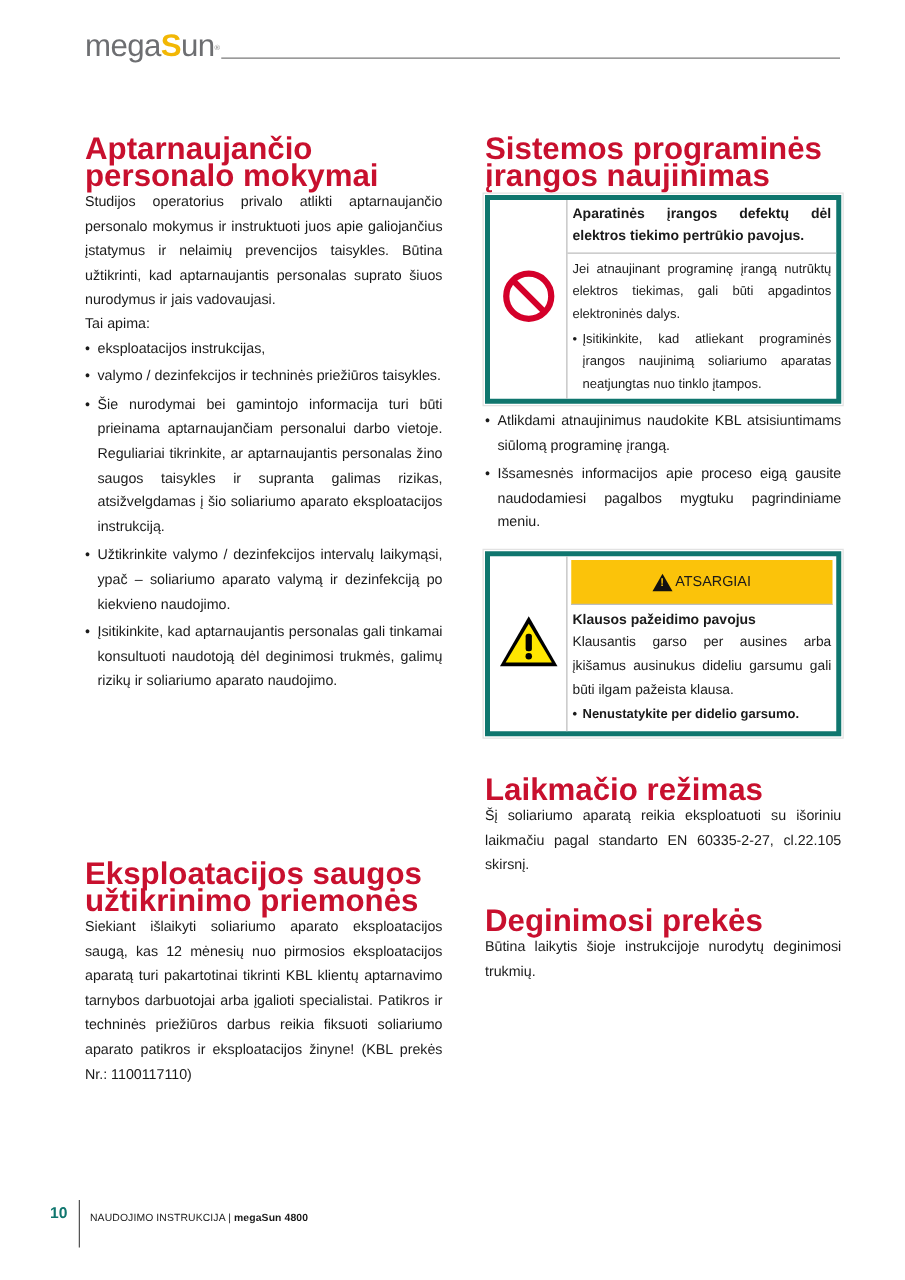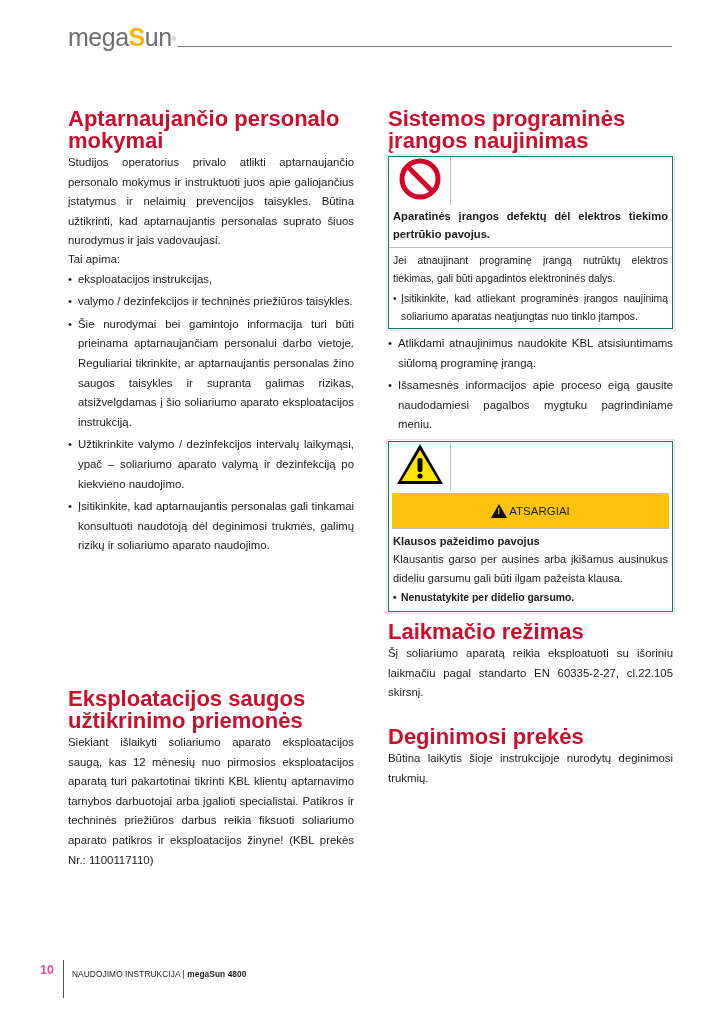--- a/index.html
+++ b/index.html
@@ -6,44 +6,44 @@
   html, body { width: 724px; height: 1024px; background: #ffffff; overflow: hidden; }
   body { position: relative; font-family: "Liberation Sans", sans-serif; color: #1a1a1a; }
 
   
   .logo { position: absolute; left: 68px; top: 22px; height: 30px; font-family: "Liberation Sans", sans-serif; font-size: 25px; letter-spacing: -0.5px; color: #6d6e71; line-height: 30px; }
   .logo .s { color: #f2b705; font-weight: bold; }
   .logo sup { font-size: 6px; vertical-align: top; position: relative; top: 2px; color: #888; }
   .header-rule { position: absolute; left: 177px; top: 46px; width: 495px; height: 1px; background: #7a7a7a; }
   .col-left { left: 68px; width: 286px; }
 
-  h2 { color: #c8102e; font-size: 22px; font-weight: bold; line-height: 22px; margin-bottom: 2px; }
+  h2 { color: #c8102e; font-size: 25px; font-weight: bold; line-height: 22px; margin-bottom: 2px; }
   p, li { font-size: 11.4px; line-height: 19.6px; text-align: justify; }
   ul { list-style: none; }
   ul.bullets li { position: relative; padding-left: 10px; margin-top: 3px; }
   ul.bullets li::before { content: "•"; position: absolute; left: 0; top: 0; }
 
   .section { position: absolute; }
 
   
-  .notice { border: 1px solid #0f766e; display: flex; outline: 1px solid #e2e2e2; outline-offset: 1px; flex-direction: column; }
+  .notice { border: 4px solid #0f766e; display: flex; outline: 1px solid #e2e2e2; outline-offset: 1px; }
   .notice .icon-cell { width: 62px; border-right: 1px solid #bdbdbd; display: flex; align-items: center; justify-content: center; flex-shrink: 0; }
   .notice .body-cell { flex: 1; }
   .notice .title { font-weight: bold; font-size: 11.2px; line-height: 18px; padding: 2px 4px 4px 4px; text-align: justify; }
   .notice .txt { font-size: 10.4px; line-height: 18px; padding: 2px 4px 0 4px; text-align: justify; }
   .notice ul li { font-size: 10.4px; line-height: 18px; padding-left: 12px; padding-right: 4px; margin-left: 0; position: relative; text-align: justify; }
   .notice ul li::before { content: "•"; position: absolute; left: 4px; }
   .notice .divider { border-top: 1px solid #bdbdbd; }
 
   .banner { background: #fbc30a; height: 36px; display: flex; align-items: center; justify-content: center; font-size: 11.5px; color: #1a1a1a; border-bottom: 1px solid #bdbdbd; margin: 3px 3px 0 3px; }
   .banner .tri { width: 0; height: 0; border-left: 8px solid transparent; border-right: 8px solid transparent; border-bottom: 14px solid #111; position: relative; margin-right: 2px; }
   .banner .tri::after { content: "!"; position: absolute; left: -2px; top: 2px; color: #fbc30a; font-size: 9px; font-weight: bold; }
 
   
-  .page-num { position: absolute; left: 40px; top: 963px; font-size: 12.5px; font-weight: bold; color: #ec4899; }
+  .page-num { position: absolute; left: 40px; top: 963px; font-size: 12.5px; font-weight: bold; color: #0f766e; }
   .footer-rule { position: absolute; left: 63px; top: 960px; width: 1px; height: 38px; background: #555; }
   .footer-text { position: absolute; left: 72px; top: 969px; font-size: 8.3px; color: #1a1a1a; letter-spacing: 0.1px; }
   .footer-text b { font-weight: bold; }
 </style>
 </head>
 <body>
 
 <div class="logo">
   <span>mega</span><span class="s">S</span><span>un</span><sup>®</sup>
 </div>

